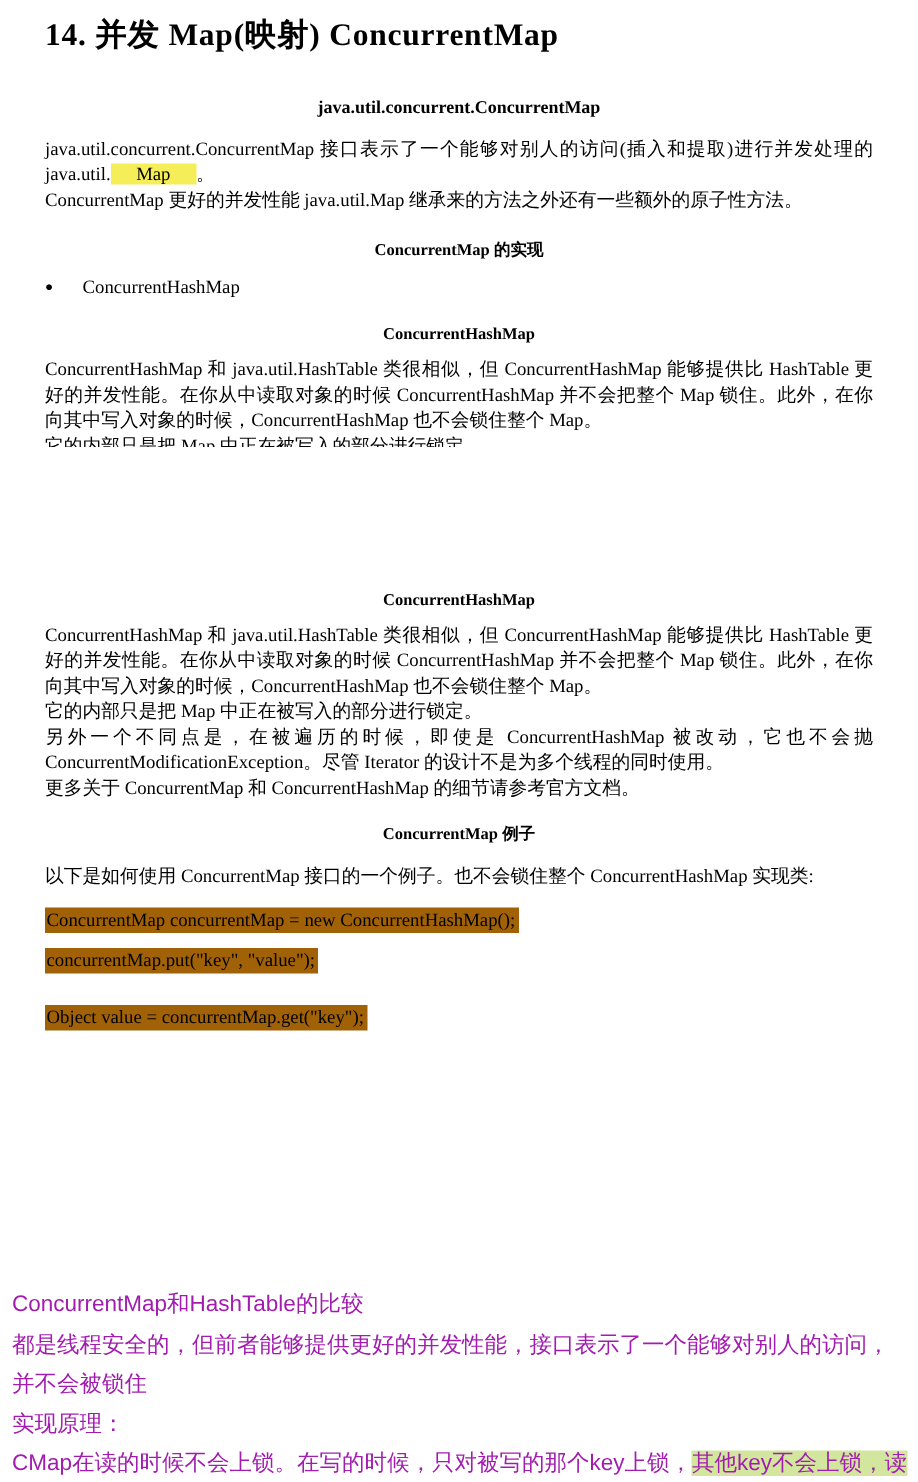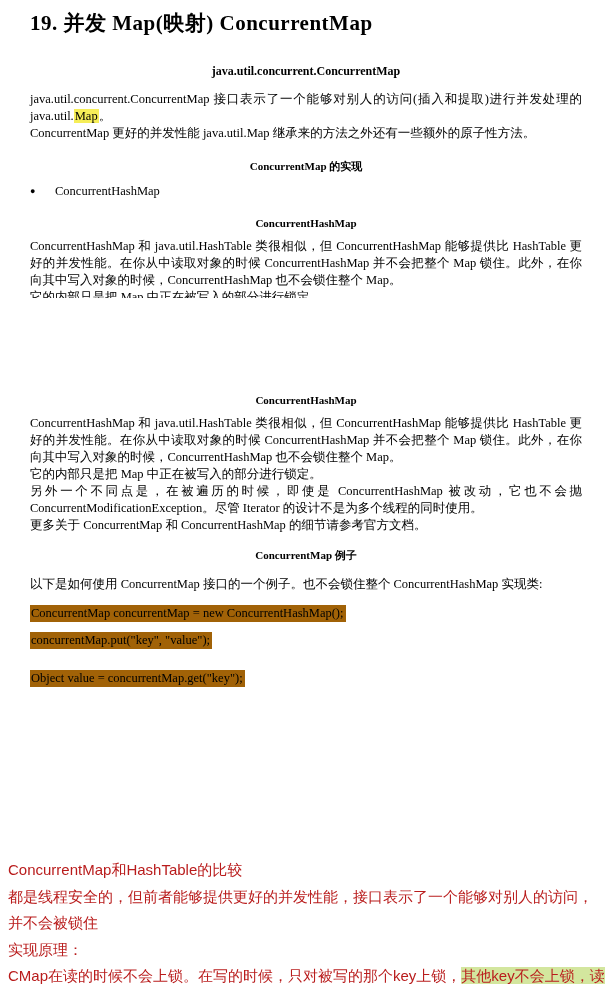--- a/index.html
+++ b/index.html
@@ -50,21 +50,21 @@
 
   .clipped-line {
     height: 9px;
     overflow: hidden;
     margin: 0 30px;
     font-size: 12.5px;
     line-height: 17px;
     text-align: justify;
   }
 
-  .hl-yellow { background: #f6ee58; padding: 0 1px; margin-top: 15px; }
+  .hl-yellow { background: #f6ee58; padding: 0 17px; margin-top: 15px; }
   .hl-green  { background: #d3e69e; }
 
   .code-line {
     margin: 0 30px;
     font-size: 12.5px;
     line-height: 16px;
   }
   .code-line > span { background: #a16207; padding: 1px 2px 2px 1px; }
   .code-mt1 { margin-top: 12px; }
   .code-mt2 { margin-top: 11px; }
@@ -72,30 +72,30 @@
 
   
   .notes {
     position: absolute;
     left: 8px;
     top: 857px;
     width: 598px;
     font-family: "Liberation Sans", "DejaVu Sans", sans-serif;
     font-size: 15px;
     line-height: 26.5px;
-    color: #b91c1c;
+    color: #a21caf;
   }
   .notes p { margin: 0; }
 </style>
 </head>
 <body>
 
 <div>
 
-  <h1 class="doc-title">19. 并发 Map(映射) ConcurrentMap</h1>
+  <h1 class="doc-title">14. 并发 Map(映射) ConcurrentMap</h1>
 
   <h2 class="h-center h-sub">java.util.concurrent.ConcurrentMap</h2>
 
   <p class="para mt-first"><span>java.util.concurrent.ConcurrentMap 接口表示了一个能够对别人的访问(插入和提取)进行并发处理的 java.util.</span><span class="hl-yellow">Map</span><span>。</span></p>
 
   <p class="para">ConcurrentMap 更好的并发性能 java.util.Map 继承来的方法之外还有一些额外的原子性方法。</p>
 
   <h2 class="h-center h-sec h-impl">ConcurrentMap 的实现</h2>
 
 

